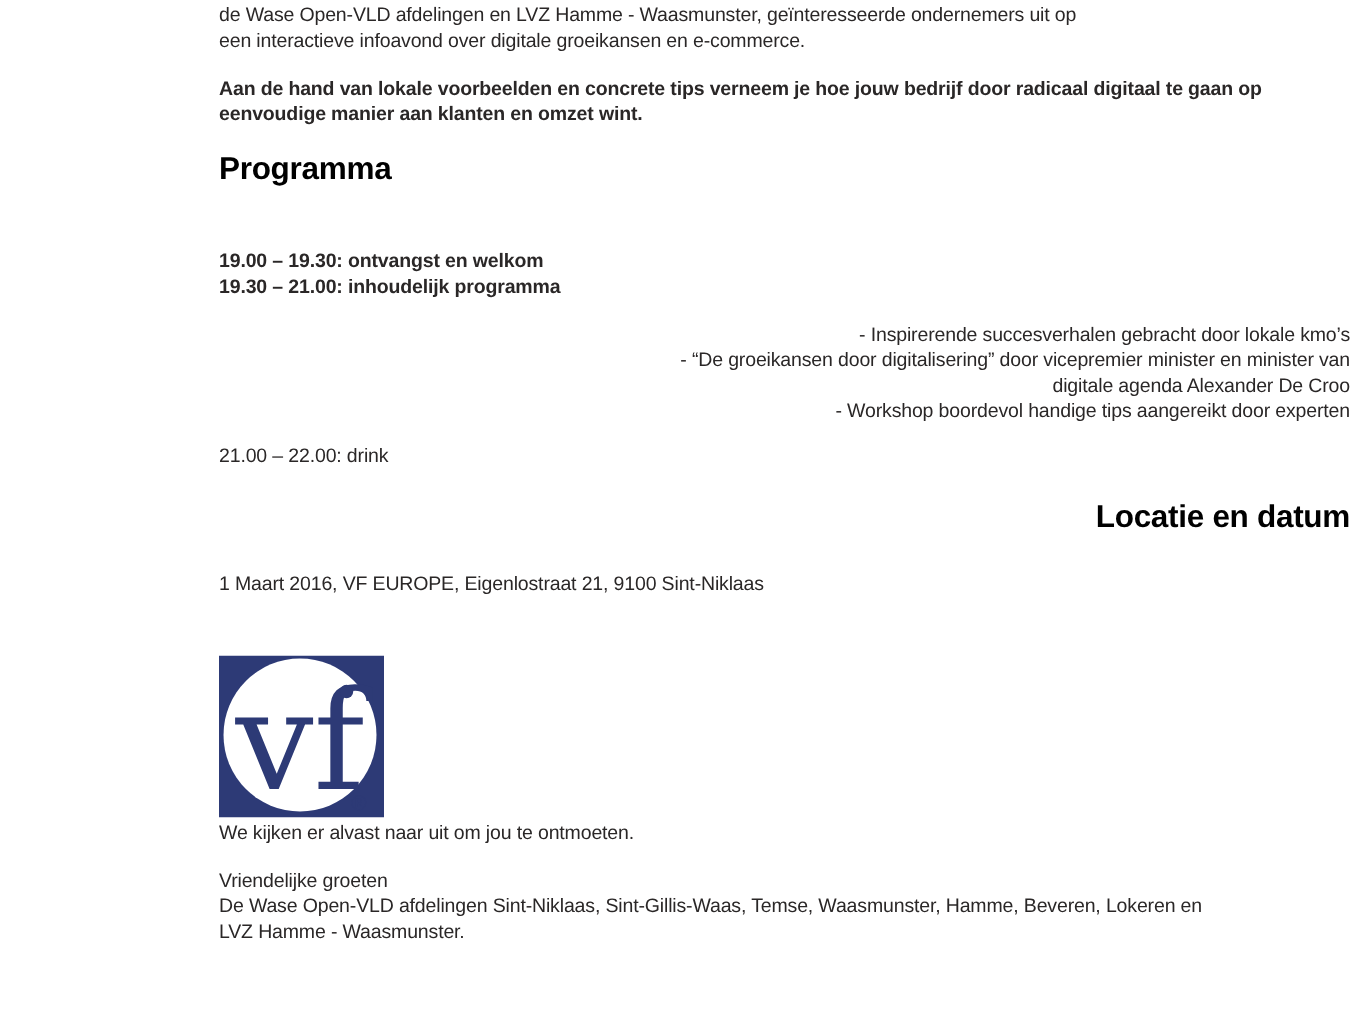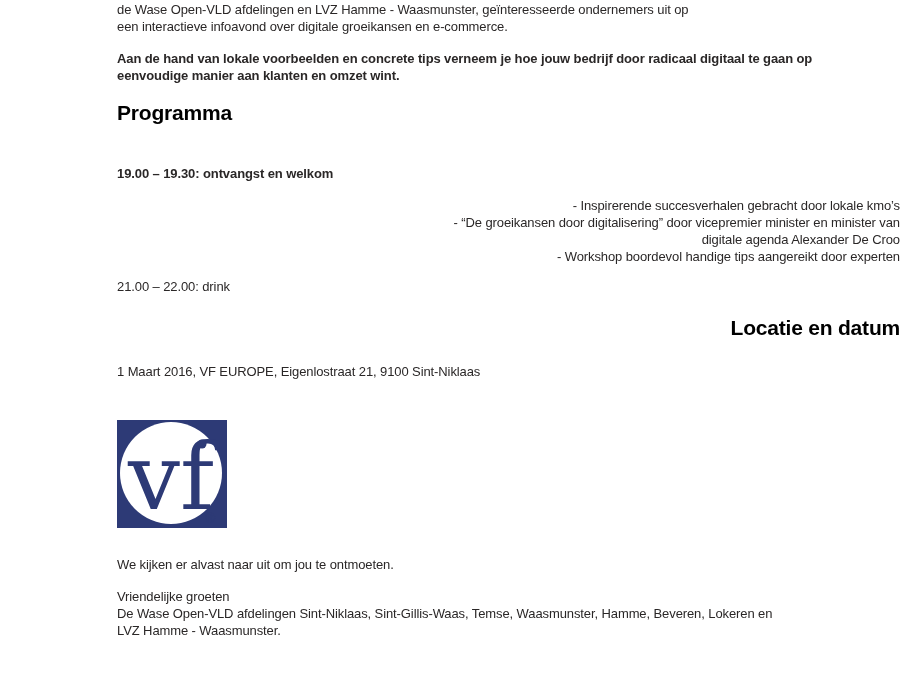--- a/index.html
+++ b/index.html
@@ -7,20 +7,21 @@
   body { background: #ffffff; }
 
   .page {
     position: relative;
     width: 900px;
     height: 675px;
     background: #ffffff;
     overflow: hidden;
     font-family: "Liberation Sans", sans-serif;
     color: #2a2727;
+    padding-left: 29px;
   }
 
   .content {
     padding-left: 117px;
     padding-top: 0;
   }
 
   .line {
     font-size: 13px;
     line-height: 17px;
@@ -49,21 +50,21 @@
   .date     { margin-top: 22px; }
 
   .logo-wrap { margin-top: 40px; width: 110px; height: 108px; }
   .logo-wrap svg { display: block; }
   .logo-text {
     font-family: "DejaVu Serif", serif;
     font-weight: 400;
   }
 
   .register { margin-top: 53px; }
-  .meet     { margin-top: 28px; }
+  .meet     { margin-top: 1px; }
   .greeting { margin-top: 15px; }
 </style>
 </head>
 <body>
 
 <div class="page">
   <div class="content">
 
     <div class="block intro">
       <div class="line">de Wase Open-VLD afdelingen en LVZ Hamme - Waasmunster, geïnteresseerde ondernemers uit op</div>
@@ -72,20 +73,21 @@
 
     <div class="block pitch">
       <div class="line">Aan de hand van lokale voorbeelden en concrete tips verneem je hoe jouw bedrijf door radicaal digitaal te gaan op</div>
       <div class="line">eenvoudige manier aan klanten en omzet wint.</div>
     </div>
 
     <h2 class="heading">Programma</h2>
 
     <div class="block schedule">
       <div class="line">19.00 – 19.30: ontvangst en welkom</div>
+      <div class="line">19.30 – 21.00: inhoudelijk programma</div>
     </div>
 
     <div class="block details">
       <div class="line">- Inspirerende succesverhalen gebracht door lokale kmo’s</div>
       <div class="line">- “De groeikansen door digitalisering” door vicepremier minister en minister van</div>
       <div class="line cont">digitale agenda Alexander De Croo</div>
       <div class="line">- Workshop boordevol handige tips aangereikt door experten</div>
     </div>
 
     <div class="block closing">

